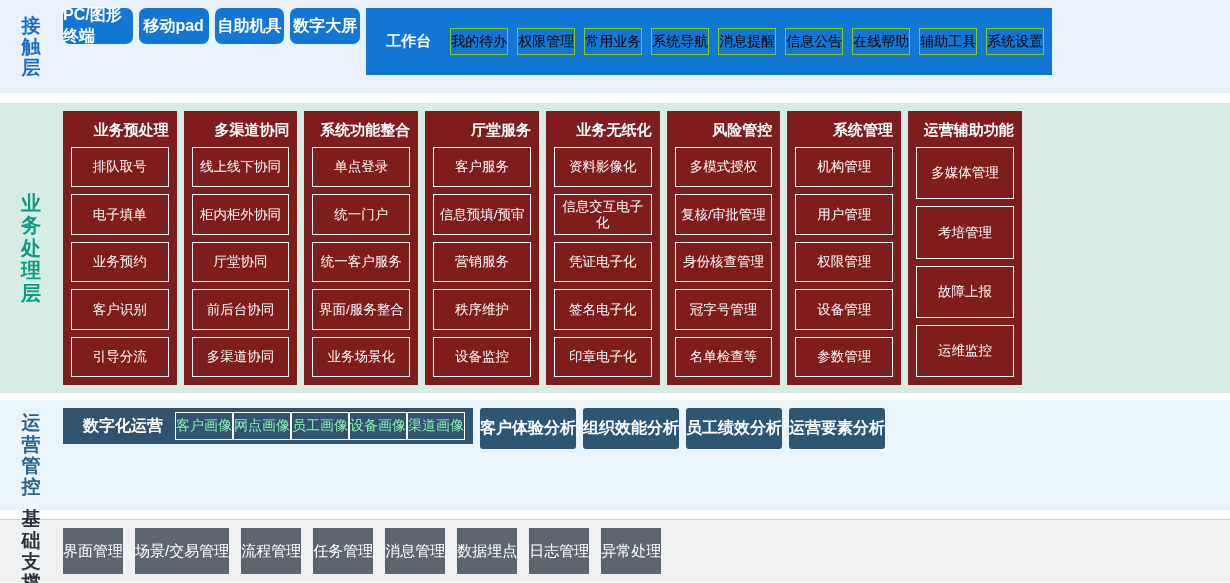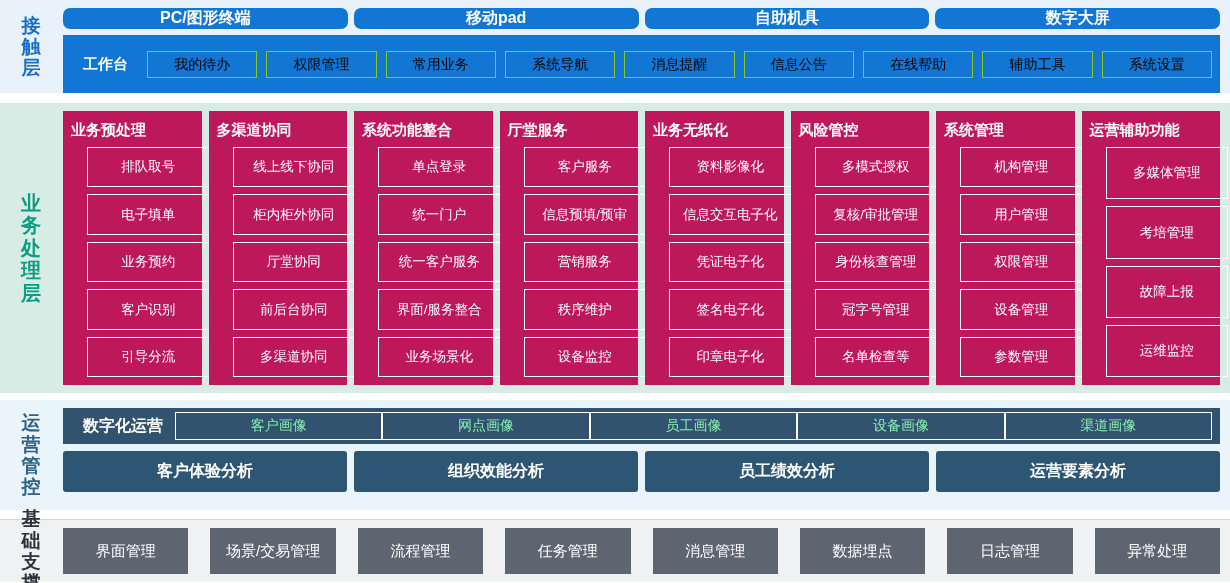--- a/index.html
+++ b/index.html
@@ -31,21 +31,21 @@
     font-weight:bold;
     font-size:19px;
     letter-spacing:1px;
     line-height:1.12;
     box-sizing:border-box;
   }
   .band-label span{display:block;}
   .band-body{
     flex:1 1 auto;
     display:flex;
-    flex-direction:column;
+    flex-direction:row;
     box-sizing:border-box;
   }
 
   
   .band-access{
     background:#e9f2fb;
     height:93px;
     padding:0;
   }
   .band-access .band-label{color:#1a6fc4;}
@@ -95,23 +95,23 @@
   .biz-body{
     padding:8px 10px 8px 0;
   }
   .biz-cols{
     display:flex;
     gap:7px;
     height:100%;
   }
   .biz-col{
     flex:1 1 0;
-    background:#be185d;
+    background:#7f1d1d;
     display:flex;flex-direction:column;
-    align-items:flex-start;
+    align-items:flex-end;
     padding:6px 8px 8px 8px;
     box-sizing:border-box;
   }
   .biz-col-title{
     color:#ffffff;font-size:15px;font-weight:bold;
     margin:4px 0 7px 0;
     white-space:nowrap;
   }
   .biz-items{
     width:100%;
@@ -169,21 +169,21 @@
   }
 
   
   .band-base{
     background:#f0f1f2;
     height:63px;
     border-top:1px solid #d2d5d8;
   }
   .band-base .band-label{color:#2b3138;font-size:19px;}
   .base-body{padding:8px 10px 8px 0;}
-  .base-row{display:flex;gap:22px;height:100%;}
+  .base-row{display:flex;gap:12px;height:100%;}
   .base-row .cell{
     flex:1 1 0;
     background:#5d6670;
     color:#ffffff;font-size:15px;
     display:flex;align-items:center;justify-content:center;
     white-space:nowrap;
   }
 </style>
 </head>
 <body>

